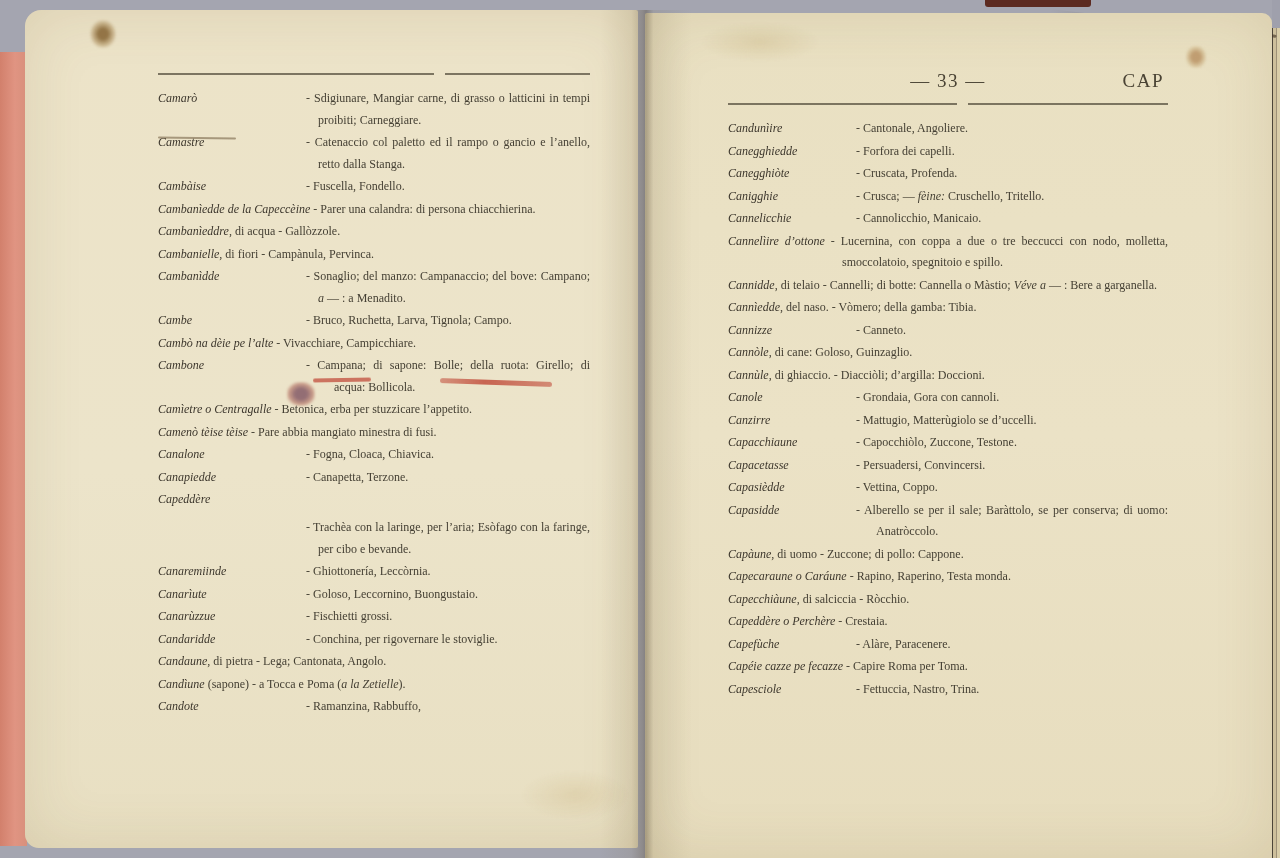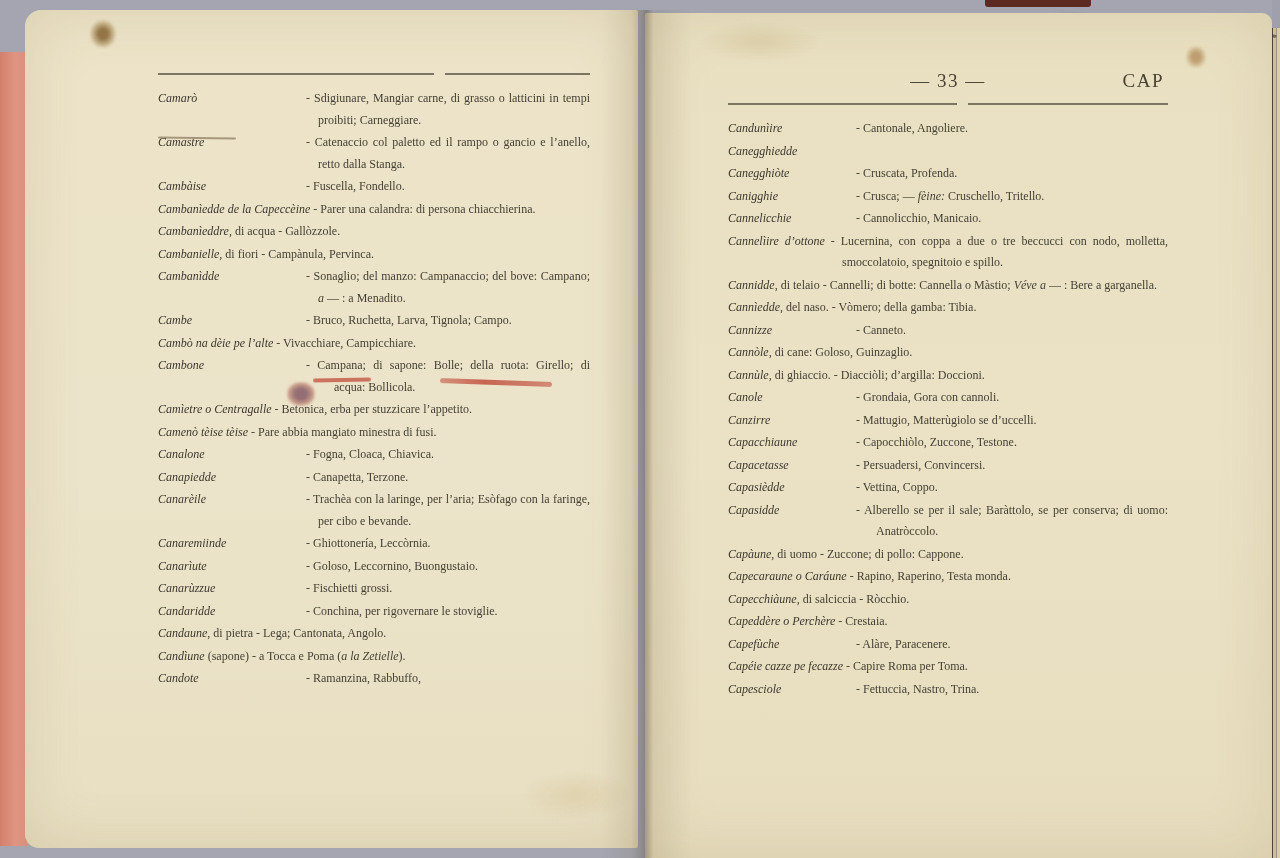--- a/index.html
+++ b/index.html
@@ -141,22 +141,22 @@
           <div class="entry runin" style="padding-left: 120px; text-indent: -120px;"><span class="term">Camenò tèise tèise</span><span class="mid"></span> <span class="def"><span>- Pare abbia mangiato minestra di fusi.</span></span></div>
           <div class="entry aligned">
             <span class="tcell"><span class="term">Canalone</span><span class="mid"></span></span>
             <span class="def" style="padding-left: 12px; text-indent: -12px;"><span>- Fogna, Cloaca, Chiavica.</span></span>
           </div>
           <div class="entry aligned">
             <span class="tcell"><span class="term">Canapiedde</span><span class="mid"></span></span>
             <span class="def" style="padding-left: 12px; text-indent: -12px;"><span>- Canapetta, Terzone.</span></span>
           </div>
           <div class="entry aligned">
-            <span class="tcell"><span class="term">Canarèile</span><span class="mid"></span></span>
-            <span class="def" style="padding-left: 12px; text-indent: -12px;"><span>- Trachèa con la laringe, per l’aria; Esòfago con la faringe, per cibo e bevande.</span></span>
+            <span class="tcell"><span class="term">Capeddère</span><span class="mid"></span></span>
+            <span class="def" style="padding-left: 12px; text-indent: -12px; margin-top: 28px;"><span>- Trachèa con la laringe, per l’aria; Esòfago con la faringe, per cibo e bevande.</span></span>
           </div>
           <div class="entry aligned">
             <span class="tcell"><span class="term">Canaremiinde</span><span class="mid"></span></span>
             <span class="def" style="padding-left: 12px; text-indent: -12px;"><span>- Ghiottonería, Leccòrnia.</span></span>
           </div>
           <div class="entry aligned">
             <span class="tcell"><span class="term">Canarìute</span><span class="mid"></span></span>
             <span class="def" style="padding-left: 12px; text-indent: -12px;"><span>- Goloso, Leccornino, Buongustaio.</span></span>
           </div>
           <div class="entry aligned">
@@ -188,20 +188,21 @@
         <span class="hdr-right-word">CAP</span>
       </div>
       <div class="rule rule-right"></div>
       <div class="entries" id="entries-right">
           <div class="entry aligned">
             <span class="tcell"><span class="term">Candunìire</span><span class="mid"></span></span>
             <span class="def" style="padding-left: 12px; text-indent: -12px;"><span>- Cantonale, Angoliere.</span></span>
           </div>
           <div class="entry aligned">
             <span class="tcell"><span class="term">Canegghiedde</span><span class="mid"></span></span>
+            <span class="def" style="padding-left: 12px; text-indent: -12px;"><span>- Forfora dei capelli.</span></span>
           </div>
           <div class="entry aligned">
             <span class="tcell"><span class="term">Canegghiòte</span><span class="mid"></span></span>
             <span class="def" style="padding-left: 12px; text-indent: -12px;"><span>- Cruscata, Profenda.</span></span>
           </div>
           <div class="entry aligned">
             <span class="tcell"><span class="term">Canigghie</span><span class="mid"></span></span>
             <span class="def" style="padding-left: 12px; text-indent: -12px;"><span>- Crusca; — </span><i>fèine:</i><span> Cruschello, Tritello.</span></span>
           </div>
           <div class="entry aligned">

